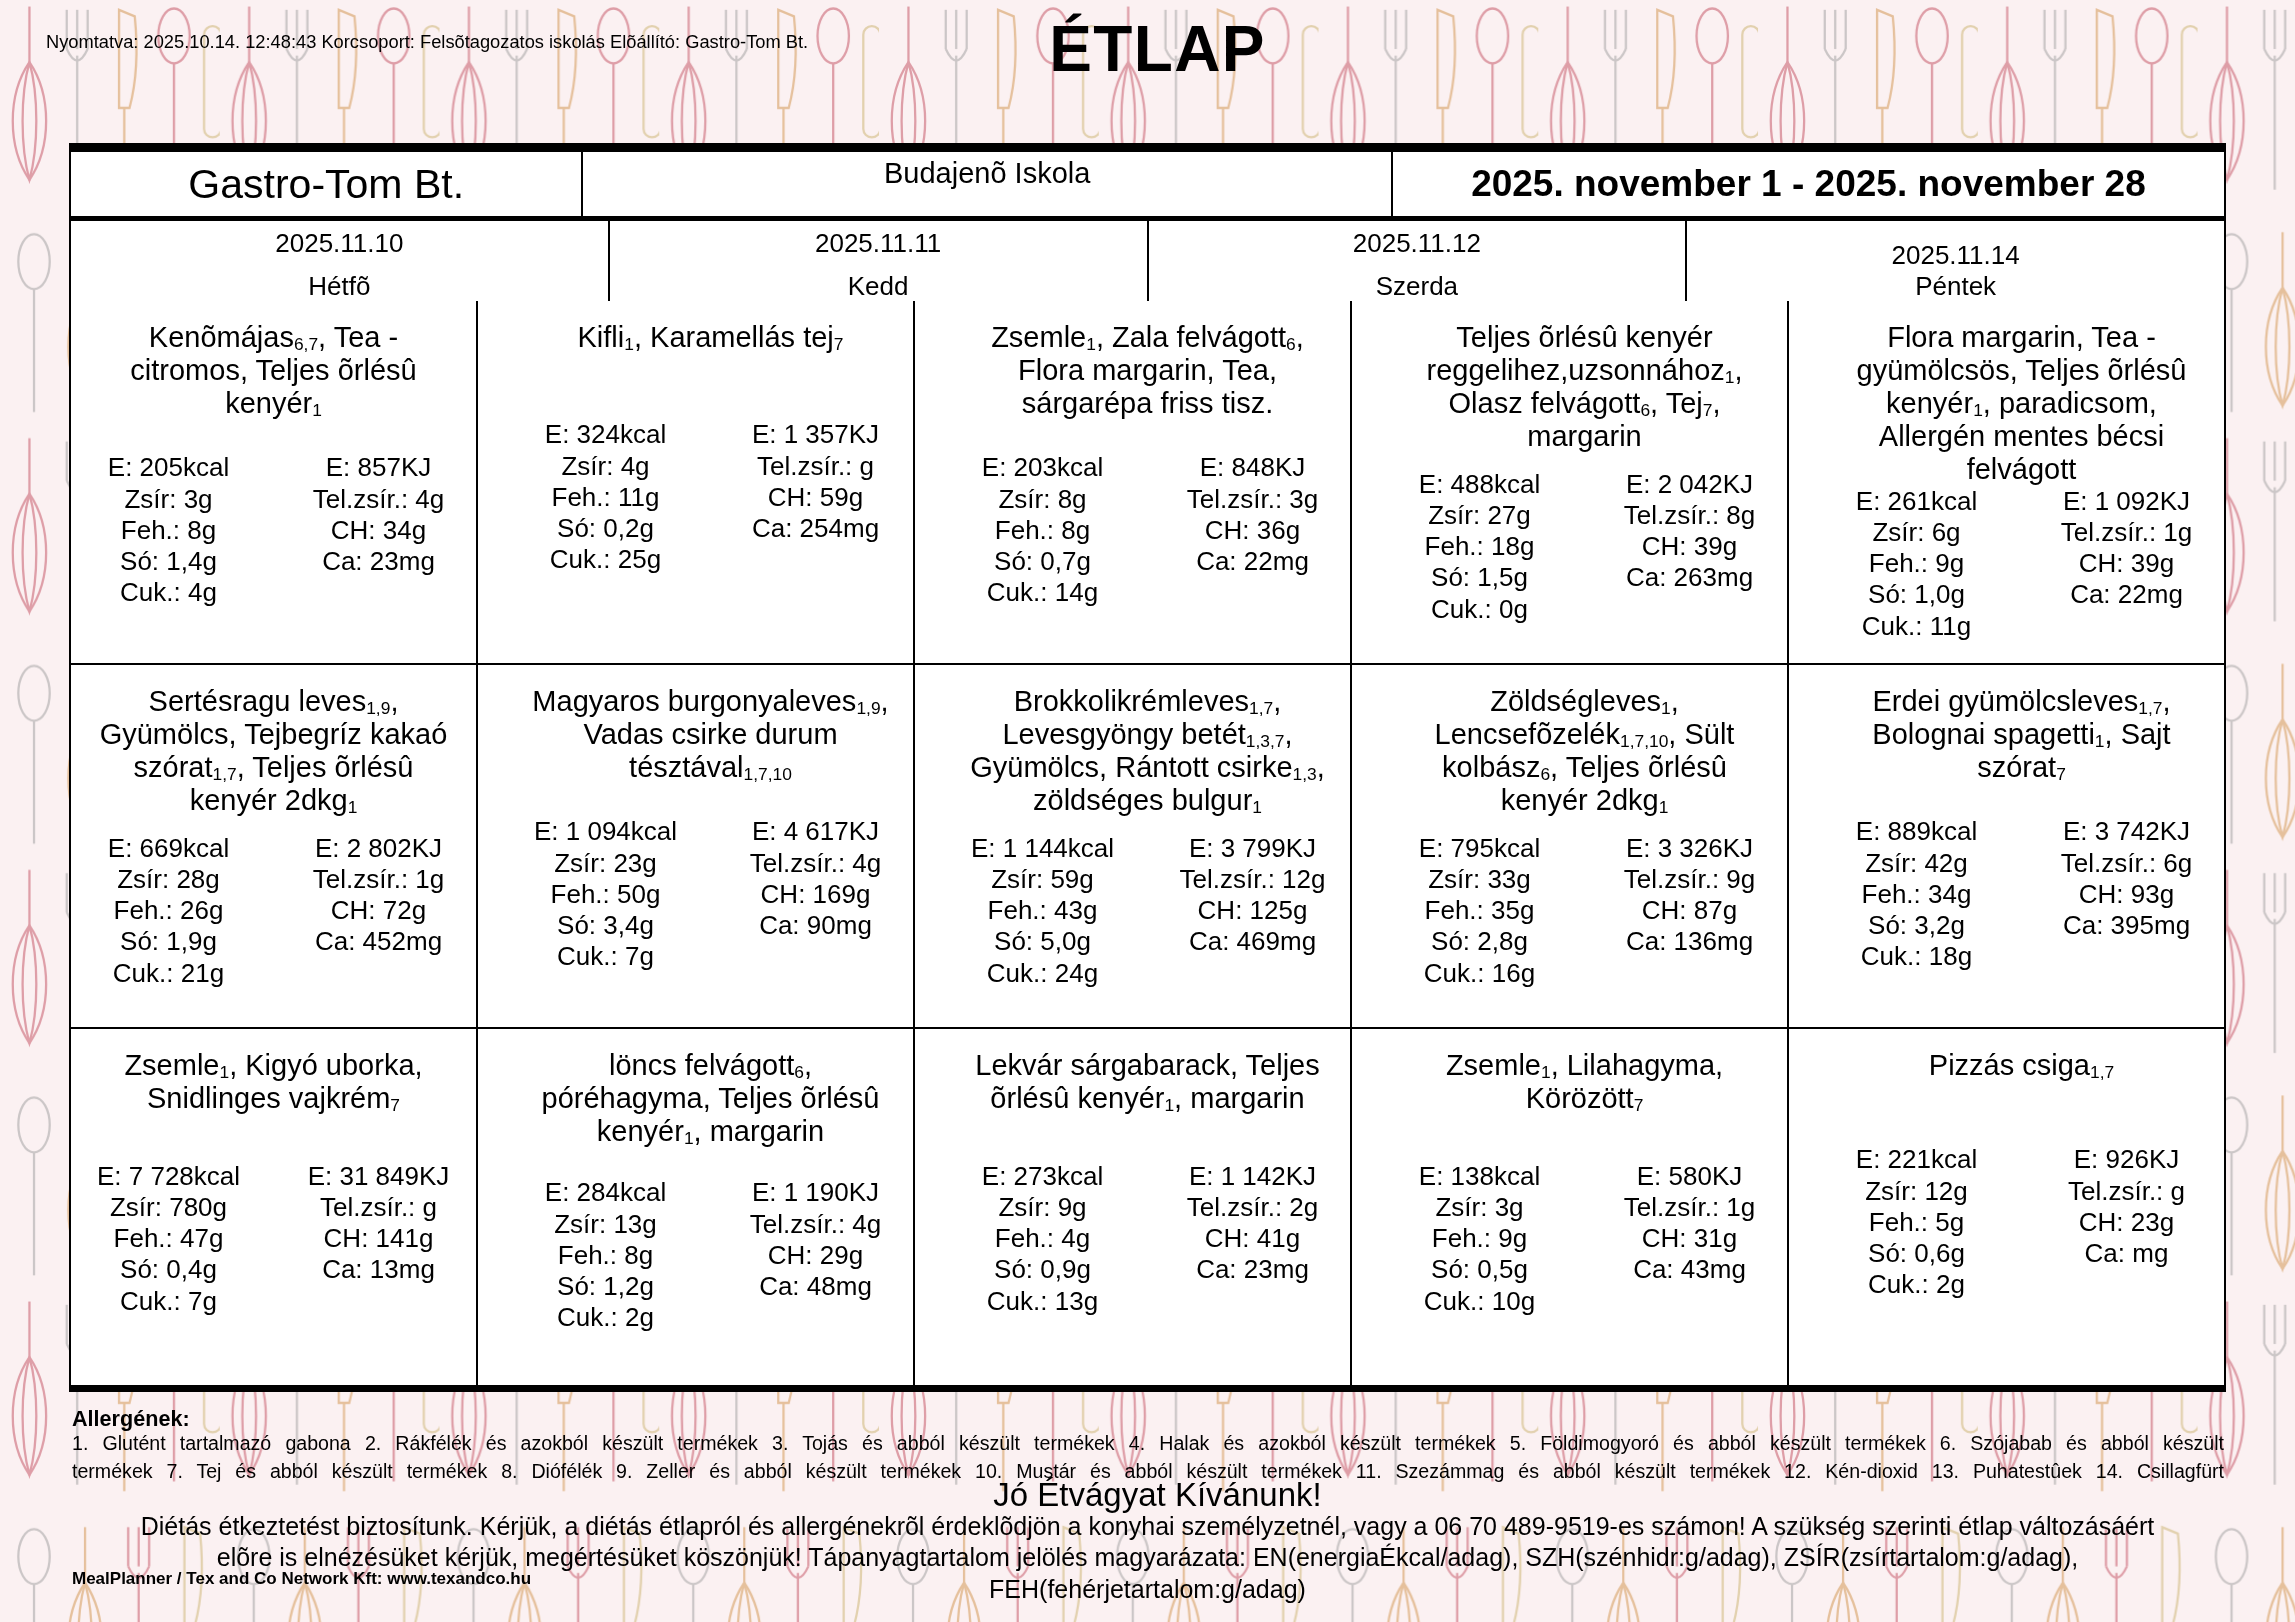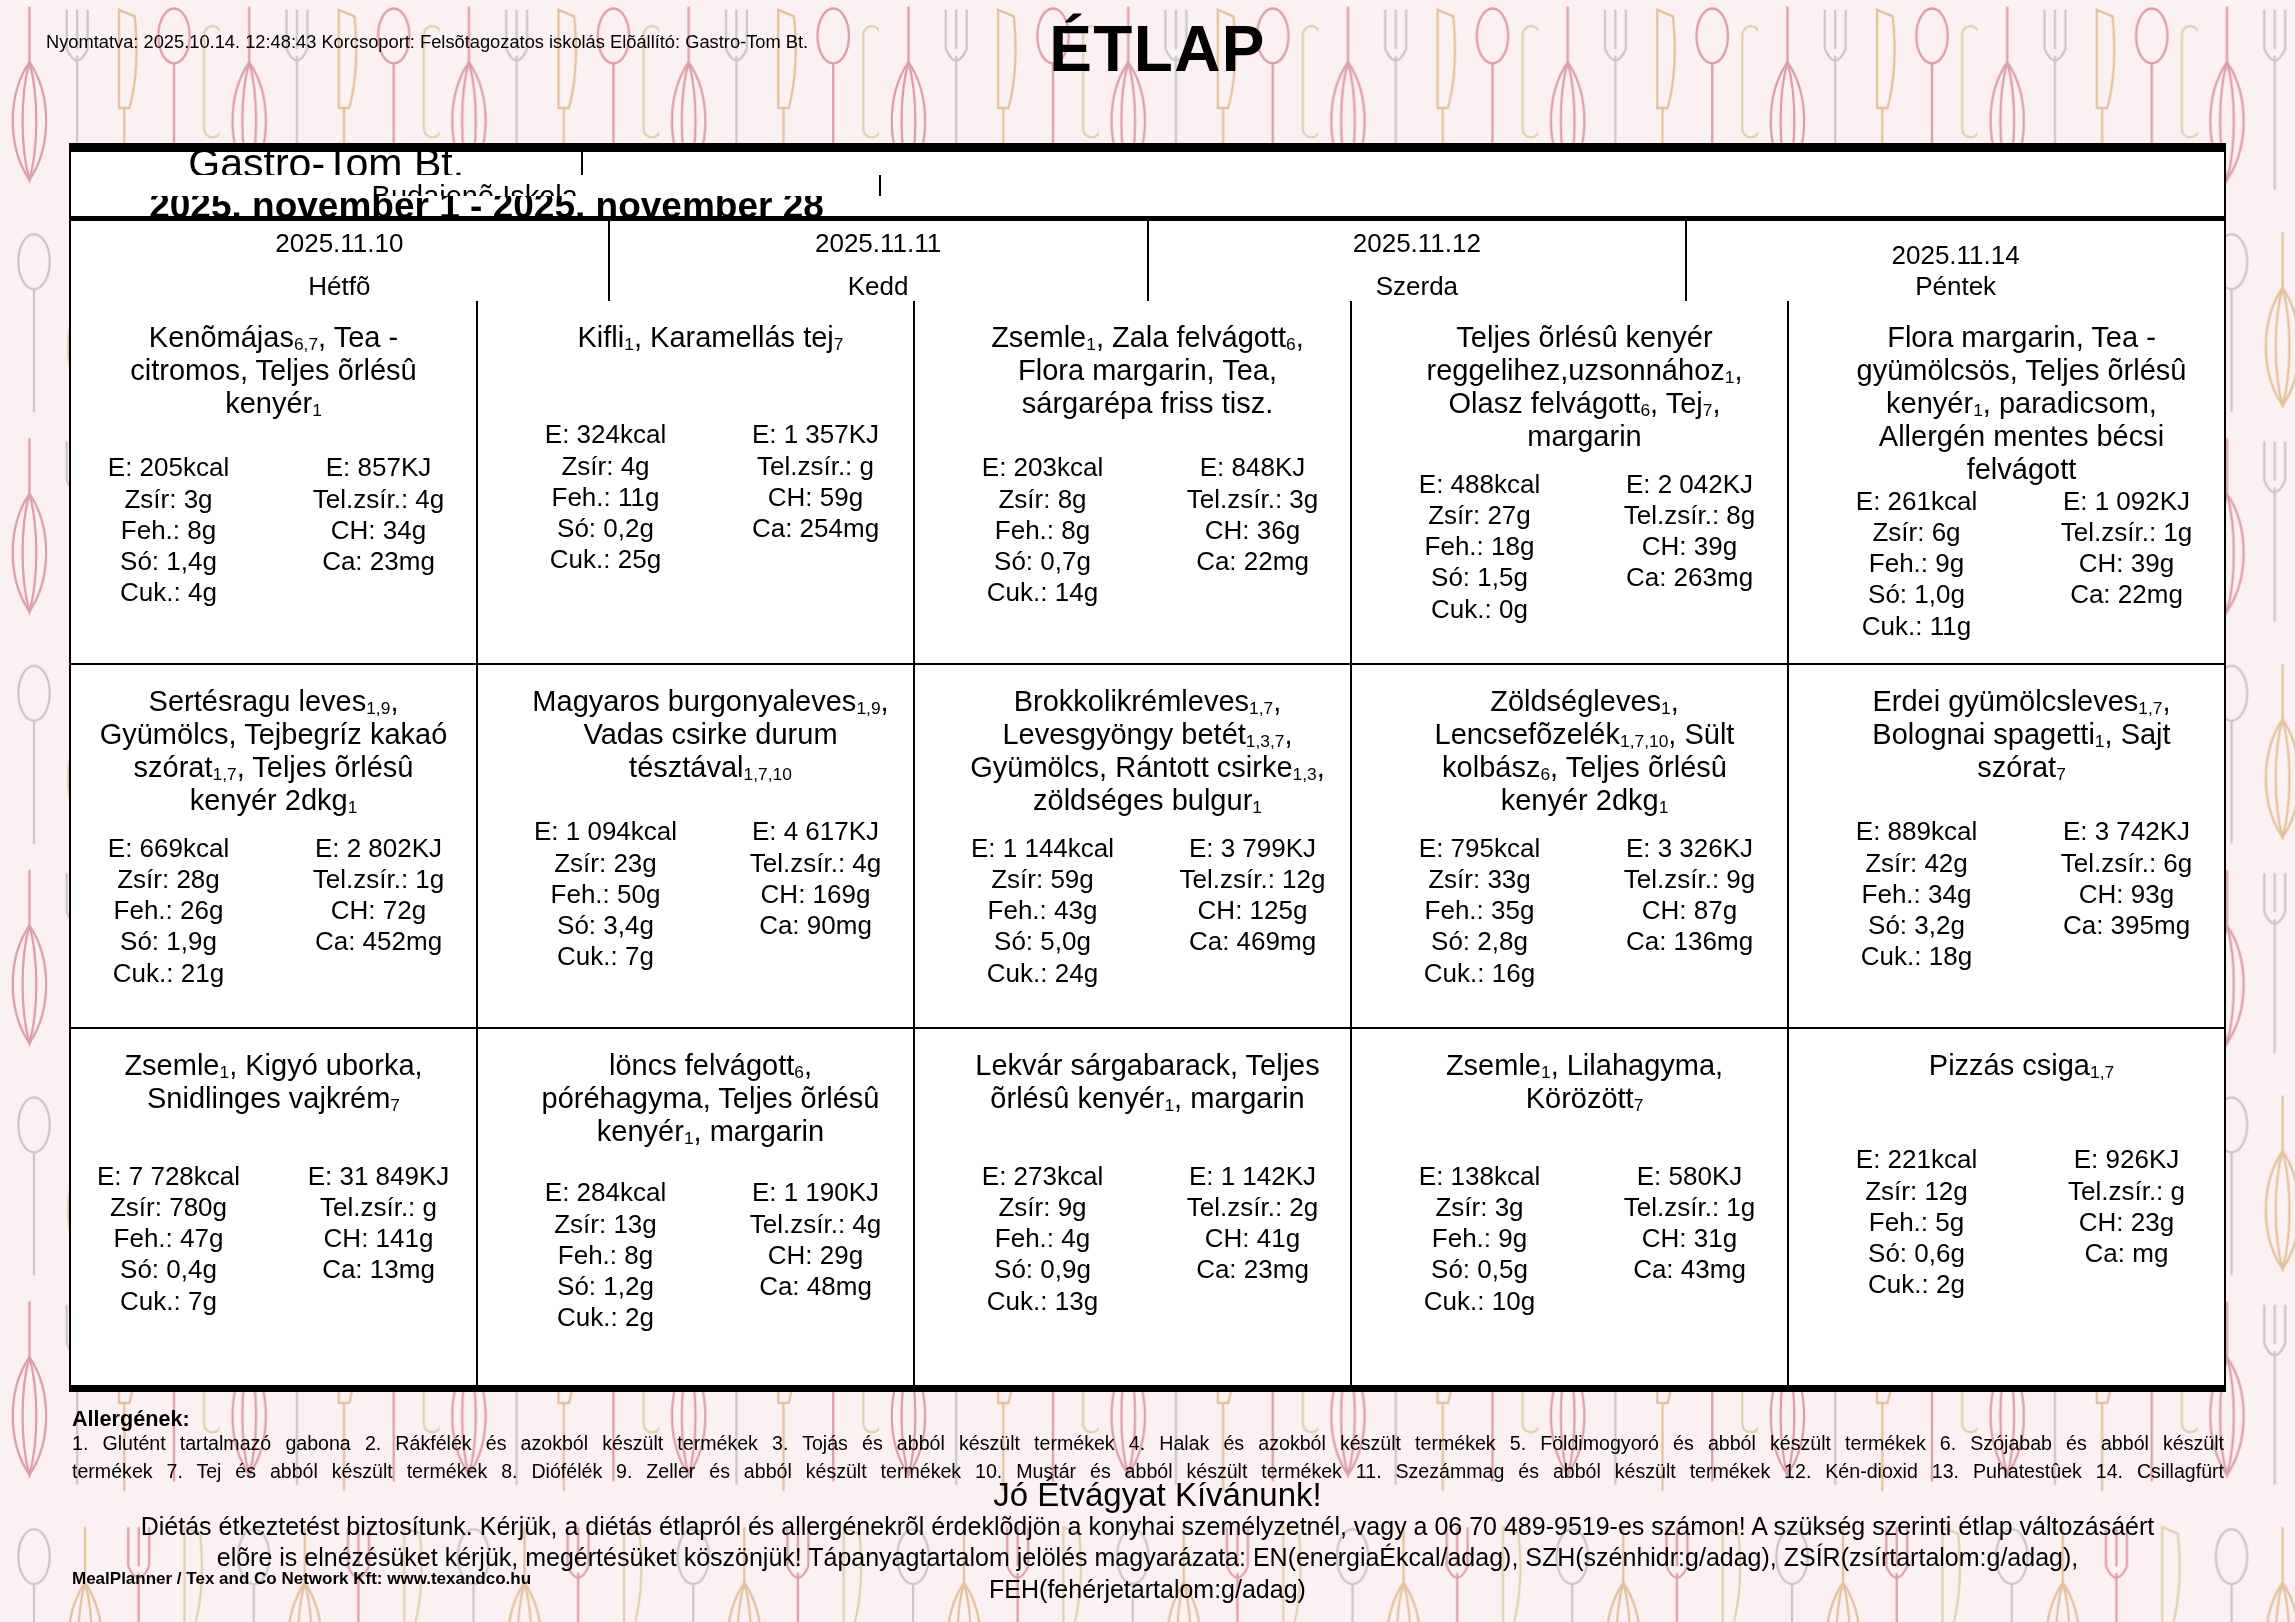--- a/index.html
+++ b/index.html
@@ -8,21 +8,21 @@
   .bg{position:absolute; left:0; top:0; z-index:0;}
   .content{position:absolute; inset:0; z-index:1;}
 
   .print-info{position:absolute; left:46px; top:31px; font-size:18.3px; white-space:nowrap;}
   .title{position:absolute; left:0; top:11.8px; width:100%; margin:0; text-align:center;
          font-size:64px; font-weight:bold; letter-spacing:1.3px;}
 
   .header-table{position:absolute; left:69px; top:143px; width:2157px; height:79px;
                 display:flex; background:#fff; box-sizing:border-box;
                 border-left:2.6px solid #000; border-right:2.6px solid #000;
-                border-top:9.2px solid #000; border-bottom:6.5px solid #000;flex-direction:column;}
+                border-top:9.2px solid #000; border-bottom:6.5px solid #000;}
   .hcell{box-sizing:border-box; border-right:2.6px solid #000; display:flex;
          align-items:center; justify-content:center; overflow:hidden;}
   .hcell:last-child{border-right:none;}
   .hcell.provider{width:23.8%; font-size:41px;}
   .hcell.school{width:37.6%; font-size:29px; align-items:flex-start; padding-top:5.2px;}
   .hcell.range{width:38.6%; font-size:37px; font-weight:bold; white-space:nowrap;}
 
   .day-row{position:absolute; left:69px; top:221px; width:2157px; height:92px; display:flex;
            background:#fff; box-sizing:border-box;
            border-left:2.6px solid #000; border-right:2.6px solid #000; border-bottom:5.2px solid #000;}

